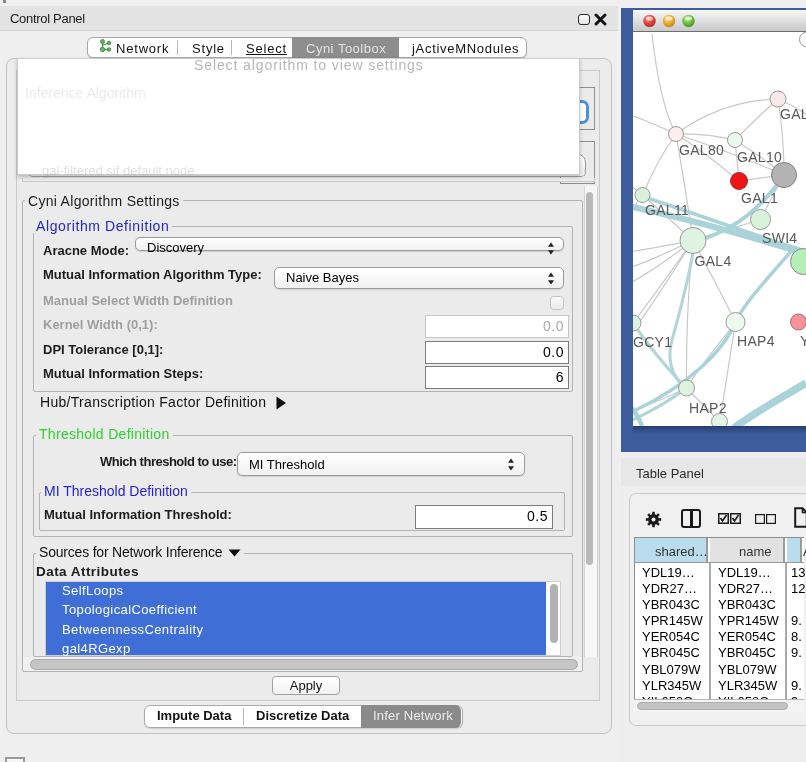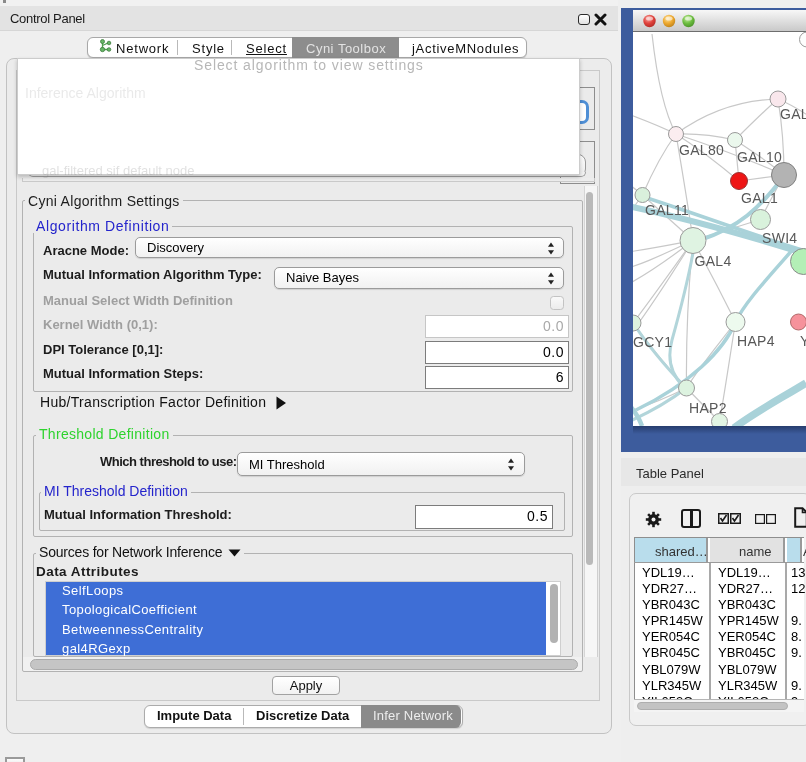--- a/index.html
+++ b/index.html
@@ -66,21 +66,21 @@
   <div class="abs" style="left:23px;top:657px;width:560px;height:14px;background:#f1f1f1;"></div>
   <div class="abs" style="left:30px;top:659px;width:548px;height:11px;background:#c5c5c5;border:1px solid #ababab;border-radius:6px;"></div>
 
   <div class="abs groupbox" style="left:22px;top:199.5px;width:561px;height:472px;"></div>
   <div class="abs gtitle" style="left:25px;top:193.5px;color:#1d1d1d;">Cyni Algorithm Settings</div>
 
   <div class="abs groupbox" style="left:32.5px;top:225.5px;width:540px;height:166px;"></div>
   <div class="abs gtitle" style="left:33px;top:219px;color:#2424cc;letter-spacing:0.6px;">Algorithm Definition</div>
 
   <div class="abs lbl" style="left:43px;top:244px;">Aracne Mode:</div>
-  <div class="abs combo" style="left:135px;top:237px;width:429px;height:21px;">
+  <div class="abs combo" style="left:135px;top:237px;width:429px;height:14px;">
     <span class="ct">Discovery</span>
     <svg class="arrows" style="right:8px;" viewBox="0 0 8 13">
         <path d="M4 0.5 L7 4.8 H1 Z" fill="#222"></path>
         <path d="M4 12.5 L7 8.2 H1 Z" fill="#222"></path>
       </svg>
   </div>
   <div class="abs lbl" style="left:43px;top:268px;">Mutual Information Algorithm Type:</div>
   <div class="abs combo" style="left:274px;top:267px;width:290px;height:22px;">
     <span class="ct">Naive Bayes</span>
     <svg class="arrows" style="right:8px;" viewBox="0 0 8 13">

